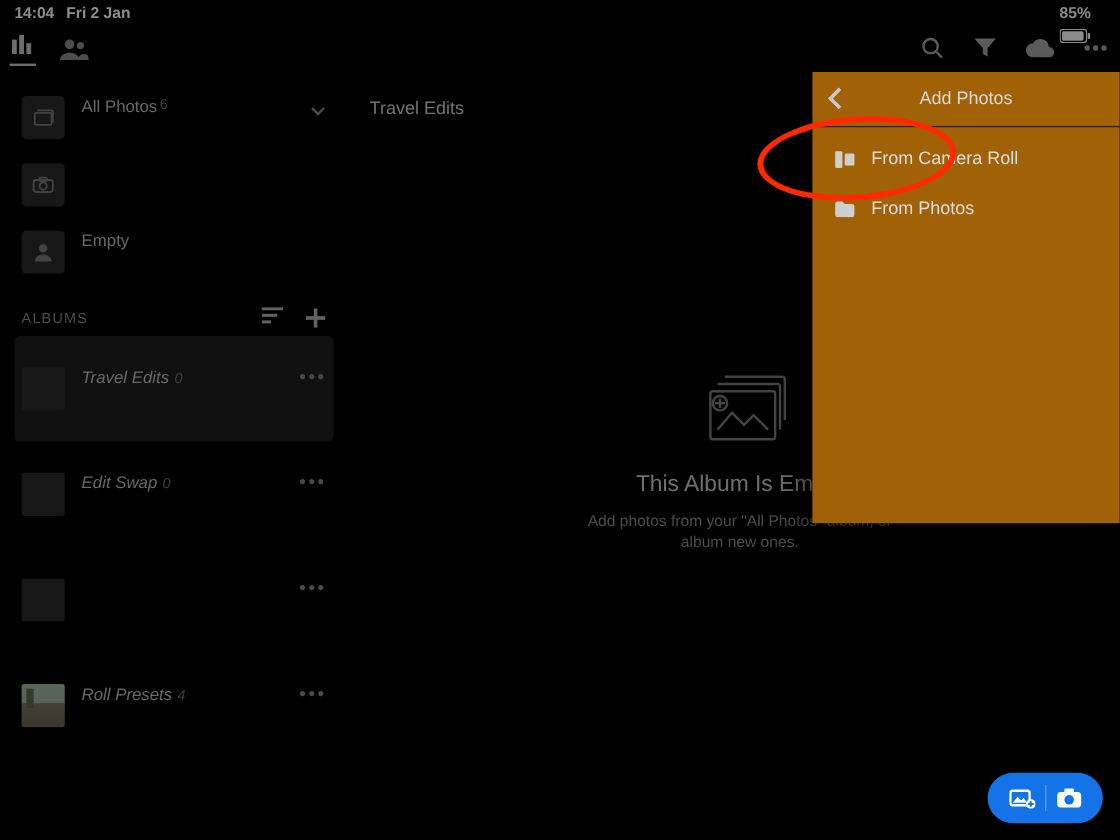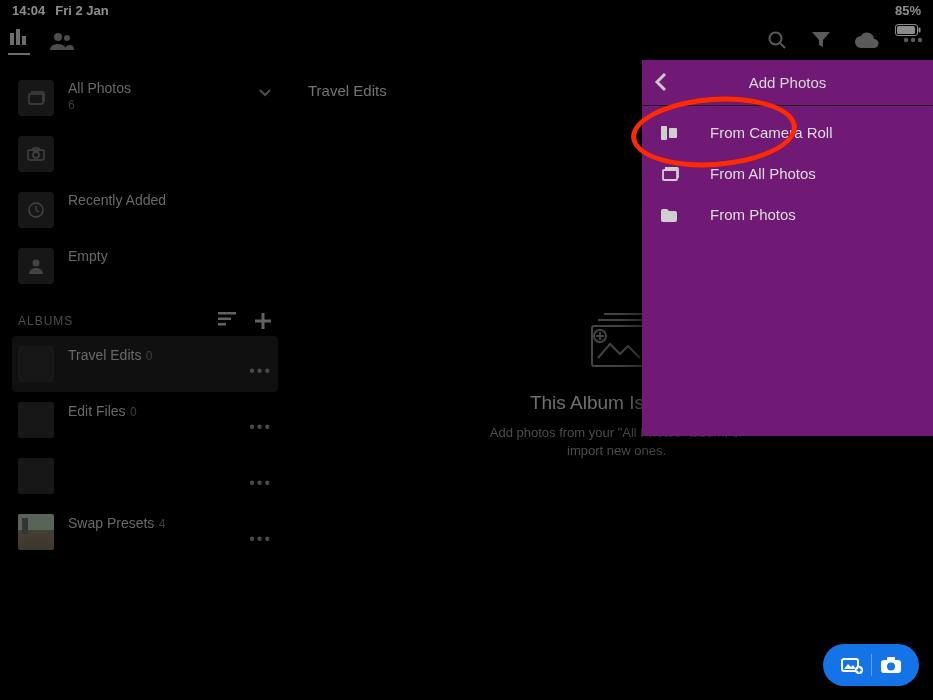--- a/index.html
+++ b/index.html
@@ -1,61 +1,61 @@
 <!DOCTYPE html>
 <html><head>
 <meta charset="utf-8">
 <style>
   * { box-sizing: border-box; margin: 0; padding: 0; }
   html, body { width: 933px; height: 700px; overflow: hidden; background: #000; font-family: -apple-system, "Helvetica Neue", Arial, sans-serif; color: #b9b9b9; }
   
   .bgdim { position:absolute; inset:0; background: rgba(0,0,0,0.45); pointer-events:none; z-index:5; }
   
-  .status-bar { position:absolute; top:0; left:0; right:0; height:20px; display:flex; align-items:center; padding:0 12px; font-size:13px; color:#fff; font-weight:600; z-index:2; }
+  .status-bar { position:absolute; top:0; left:0; right:12px; height:20px; display:flex; align-items:center; padding:0 12px; font-size:13px; color:#fff; font-weight:600; z-index:2; }
   .status-left { display:flex; gap:10px; }
   .status-right { margin-left:auto; display:flex; align-items:center; gap:6px;flex-direction:column; }
   
   .tabbar { position:absolute; top:24px; left:8px; height:34px; display:flex; align-items:center; gap:20px; z-index:2; }
   .tab-icon { color:#c7c7c7; }
   .tab-active { border-bottom:2px solid #c7c7c7; padding-bottom:6px; }
   
   .topright { position:absolute; top:30px; right:10px; display:flex; align-items:center; gap:24px; z-index:2; color:#a8a8a8; }
   
   .sidebar { position:absolute; top:70px; left:0; width:290px; bottom:0; padding:0 12px; z-index:2; }
   .side-item { display:flex; align-items:flex-start; gap:14px; padding:10px 6px; position:relative; }
   .side-item .thumb { width:36px; height:36px; background:#2b2b2b; border-radius:4px; display:flex; align-items:center; justify-content:center; color:#7a7a7a; flex-shrink:0; }
-  .side-item .labels { display:flex; flex-direction:column; gap:2px; }
+  .side-item .labels { display:flex; flex-direction:row; gap:2px; }
   .side-item .labels .title { color:#bdbdbd; font-size:14px; }
   .side-item .labels .count { color:#6e6e6e; font-size:12px; }
   .chev-toggle { position:absolute; right:6px; top:18px; color:#8c8c8c; }
   .albums-header { display:flex; align-items:center; justify-content:space-between; margin:18px 6px 6px; }
   .albums-header .title { font-size:12px; letter-spacing:1px; color:#8c8c8c;text-align:right; }
   .albums-header .acts { display:flex; gap:18px; color:#b3b3b3; }
-  .album-item { display:flex; align-items:flex-start; gap:14px; padding:10px 6px; position:relative; }
+  .album-item { display:flex; align-items:flex-start; gap:14px; padding:26px 6px; position:relative;font-style:italic; }
   .album-item .thumb { width:36px; height:36px; background:#2b2b2b; border-radius:2px; flex-shrink:0; }
   .album-item.withimg .thumb { background:linear-gradient(#9db9a1 45%,#7f7360 45%,#6f6354 100%); position:relative; }
   .album-item.withimg .thumb::before { content:""; position:absolute; left:4px; top:4px; width:6px; height:16px; background:#5a655a; }
   .album-item .labels .title { color:#bdbdbd; font-size:14px; }
   .album-item .labels .count { color:#6e6e6e; font-size:12px; }
   .item-more { position:absolute; right:6px; top:26px; color:#888; font-size:16px; letter-spacing:2px; }
   .album-item.selected { background:#1e1e1e; border-radius:4px; }
   
   .main { position:absolute; left:300px; right:0; top:70px; bottom:0; z-index:2; }
   .main-title { font-size:15px; color:#cfcfcf; padding:12px 8px; }
   .empty-center { position:absolute; left:50%; top:240px; transform:translate(-50%,0); text-align:center; color:#9c9c9c; width:400px; }
   .empty-icon { color:#7d7d7d; margin-bottom:14px; display:inline-block; }
   .empty-title { font-size:19px; color:#c9c9c9; margin-bottom:10px; }
   .empty-sub { font-size:13px; color:#8a8a8a; line-height:1.4; }
   
-  .popup { position:absolute; right:0; top:60px; width:291px; height:376px; background:#701a75; z-index:20; box-shadow:-6px 6px 24px rgba(0,0,0,0.6); }
+  .popup { position:absolute; right:0; top:60px; width:256px; height:376px; background:#a16207; z-index:20; box-shadow:-6px 6px 24px rgba(0,0,0,0.6); }
   .popup-header { height:46px; display:flex; align-items:center; justify-content:center; position:relative; border-bottom:1px solid #1f1f1f; }
   .popup-back { position:absolute; left:12px; top:12px; color:#c8c8c8; }
   .popup-title { color:#d8d8d8; font-size:15px; }
   .popup-list { padding:6px 0; }
-  .popup-item { display:flex; align-items:center; gap:30px; padding:12px 18px; color:#dedede; font-size:15px;text-align:right; }
+  .popup-item { display:flex; align-items:center; gap:11px; padding:12px 18px; color:#dedede; font-size:15px;text-align:right; }
   .popup-item .icn { width:20px; text-align:center; color:#cfcfcf; }
   
   .red-circle { position:absolute; border:5px solid #ff2a00; border-radius:50%; width:166px; height:70px; left:631px; top:97px; z-index:30; transform:rotate(-4deg); pointer-events:none; }
   
   .fab { position:absolute; right:14px; bottom:14px; width:96px; height:42px; background:#1473e6; border-radius:22px; display:flex; align-items:center; justify-content:center; gap:8px; z-index:10; color:#fff; }
   .fab .divider { width:1px; height:22px; background:rgba(255,255,255,0.35); }
   svg { display:block; }
 </style>
 </head>
 <body>
@@ -148,32 +148,20 @@
   <div class="side-item">
     <div class="thumb">
       <svg width="20" height="16" viewBox="0 0 20 16" fill="none" stroke="#7a7a7a" stroke-width="1.5">
           <rect x="2" y="4" width="16" height="10" rx="2"></rect>
           <circle cx="10" cy="9" r="3"></circle>
           <rect x="7" y="2" width="6" height="3" rx="1"></rect>
         </svg>
     </div>
   </div>
 
-  <div class="side-item">
-    <div class="thumb">
-      <svg width="20" height="20" viewBox="0 0 20 20" fill="none" stroke="#7a7a7a" stroke-width="1.5">
-          <circle cx="10" cy="10" r="7"></circle>
-          <path d="M10 6v4l3 2"></path>
-        </svg>
-    </div>
-    <div class="labels">
-      <span class="title">Recently Added</span>
-      <span class="count"></span>
-    </div>
-  </div>
 
   <div class="side-item">
     <div class="thumb">
       <svg width="20" height="20" viewBox="0 0 20 20" fill="#7a7a7a">
           <circle cx="10" cy="7" r="3.5"></circle>
           <path d="M3 18c0-4 3.5-6 7-6s7 2 7 6H3z"></path>
         </svg>
     </div>
     <div class="labels">
       <span class="title">Empty</span>
@@ -205,35 +193,35 @@
     <div class="labels">
       <span class="title">Travel Edits</span>
       <span class="count">0</span>
     </div>
     <span class="item-more">•••</span>
   </div>
 
   <div class="album-item">
     <div class="thumb"></div>
     <div class="labels">
-      <span class="title">Edit Files</span>
+      <span class="title">Edit Swap</span>
       <span class="count">0</span>
     </div>
     <span class="item-more">•••</span>
   </div>
 
   <div class="album-item">
     <div class="thumb"></div>
     <span class="item-more">•••</span>
   </div>
 
   <div class="album-item withimg">
     <div class="thumb"></div>
     <div class="labels">
-      <span class="title">Swap Presets</span>
+      <span class="title">Roll Presets</span>
       <span class="count">4</span>
     </div>
     <span class="item-more">•••</span>
   </div>
 </div>
 
 <div class="main">
   <div class="main-title">Travel Edits</div>
   <div class="empty-center">
     <span class="empty-icon">
@@ -243,21 +231,21 @@
         <path d="M26 4h48a2 2 0 012 2v34"></path>
         <path d="M20 48l12-14 10 10 8-8 12 12"></path>
         <circle cx="22" cy="26" r="6"></circle>
         <line x1="22" y1="22" x2="22" y2="30"></line>
         <line x1="18" y1="26" x2="26" y2="26"></line>
       </svg>
     </span>
     <div class="empty-title">This Album Is Empty</div>
     <div class="empty-sub">
       <div>Add photos from your "All Photos" album, or</div>
-      <div>import new ones.</div>
+      <div>album new ones.</div>
     </div>
   </div>
 </div>
 
 <div class="bgdim"></div>
 
 <div class="popup">
   <div class="popup-header">
     <span class="popup-back">
       <svg width="14" height="20" viewBox="0 0 14 20" fill="none" stroke="#c8c8c8" stroke-width="3">
@@ -271,29 +259,20 @@
       <span class="icn">
         <svg width="18" height="16" viewBox="0 0 18 16" fill="#cfcfcf">
             <rect x="1" y="1" width="6" height="14" rx="1"></rect>
             <rect x="9" y="3" width="8" height="10" rx="1"></rect>
           </svg>
       </span>
       <span>From Camera Roll</span>
     </div>
     <div class="popup-item">
       <span class="icn">
-        <svg width="20" height="16" viewBox="0 0 20 16" fill="none" stroke="#cfcfcf" stroke-width="1.8">
-            <rect x="3" y="4" width="14" height="10" rx="1"></rect>
-            <path d="M5 2h12a1 1 0 011 1v9"></path>
-          </svg>
-      </span>
-      <span>From All Photos</span>
-    </div>
-    <div class="popup-item">
-      <span class="icn">
         <svg width="18" height="14" viewBox="0 0 18 14" fill="#cfcfcf">
             <path d="M1 3a2 2 0 012-2h4l2 2h6a2 2 0 012 2v7a2 2 0 01-2 2H3a2 2 0 01-2-2V3z"></path>
           </svg>
       </span>
       <span>From Photos</span>
     </div>
   </div>
 </div>
 
 <div class="red-circle"></div>

